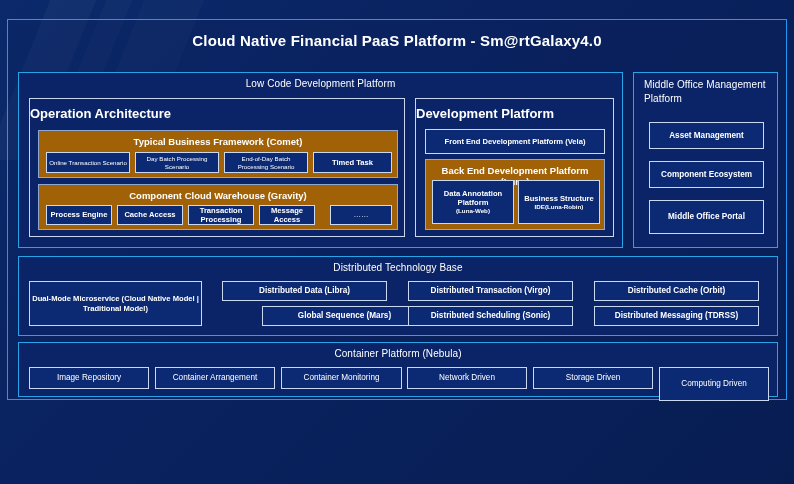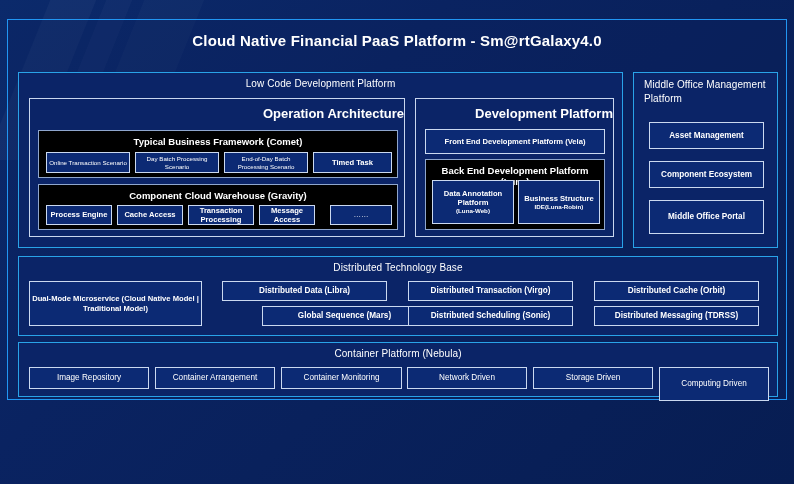--- a/index.html
+++ b/index.html
@@ -77,33 +77,33 @@
   }
 
   
   .panel {
     position: absolute;
     border: 1.2px solid #c9d6ee;
     box-sizing: border-box;
     background: #0b2467;
   }
   .panel-title {
-    text-align: right;
+    text-align: left;
     font-size: 13px;
     font-weight: bold;
     color: #ffffff;
     padding-top: 7px;
   }
 
   
   .group {
     position: absolute;
     border: 1px solid #8fa6cd;
     box-sizing: border-box;
-    background: #000000;
+    background: #a16207;
   }
   .group-title {
     text-align: center;
     font-size: 9.5px;
     font-weight: bold;
     color: #ffffff;
     padding-top: 5px;
   }
 
   

